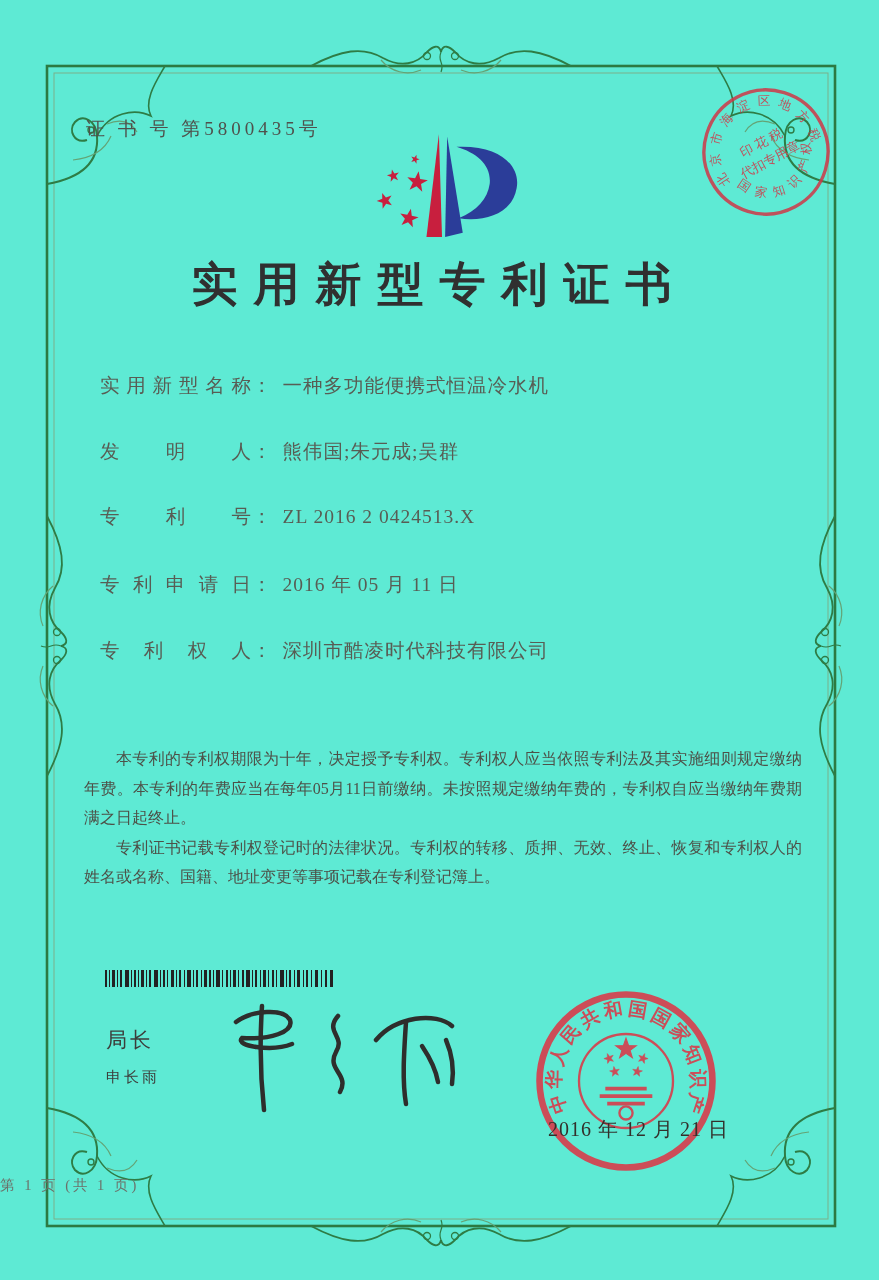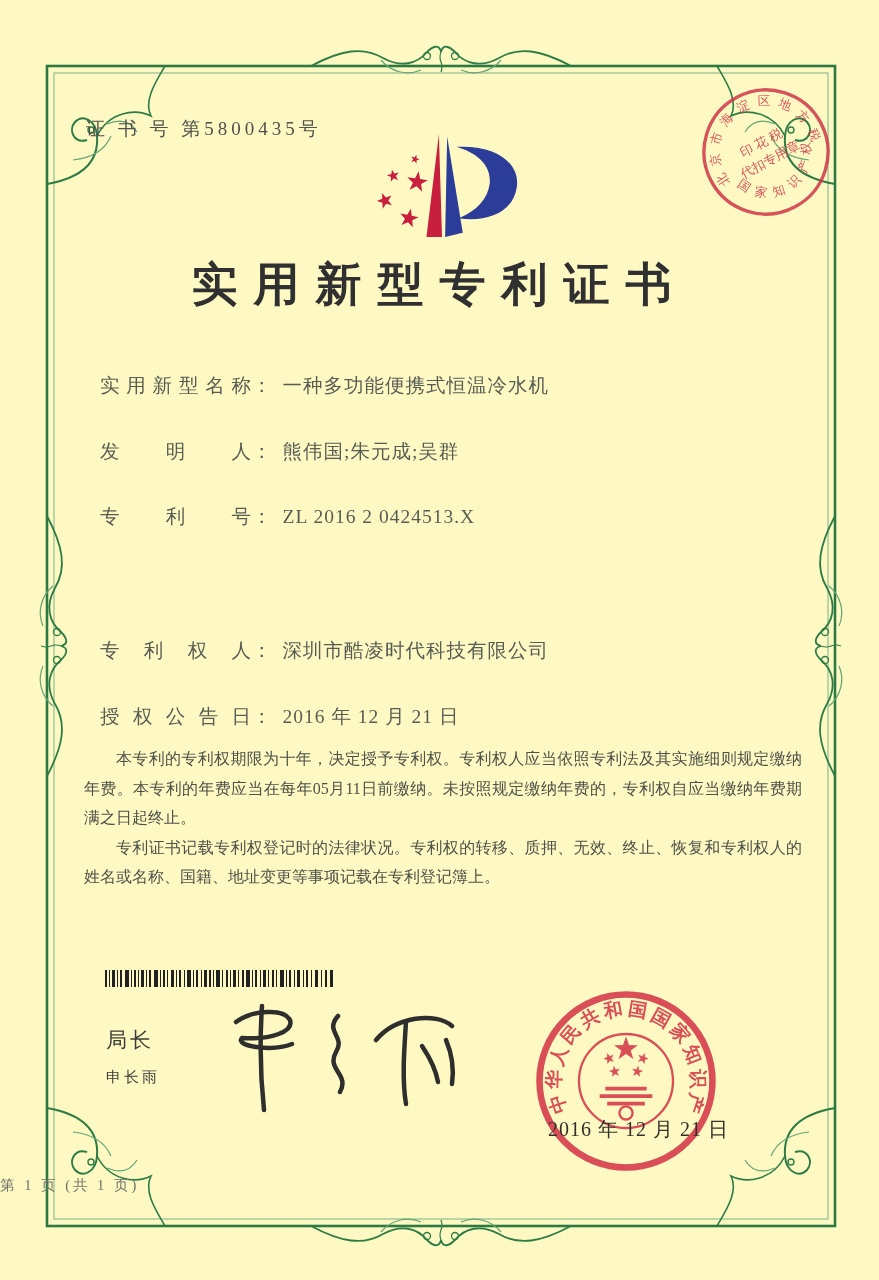--- a/index.html
+++ b/index.html
@@ -1,18 +1,18 @@
 <!DOCTYPE html>
 <html><head>
 <meta charset="utf-8">
 <style>
   html,body{margin:0;padding:0;background:#e8e8e4;}
   .page{
     position:relative;width:879px;height:1280px;margin:0 auto;
-    background:#fef9c3;overflow:hidden;
+    background:#5eead4;overflow:hidden;
     font-family:"Liberation Serif","DejaVu Serif",serif;
   }
   .abs{position:absolute;}
   
   .frame-svg{left:0;top:0;width:879px;height:1280px;pointer-events:none;}
   
   .cert-no{left:86px;top:116px;font-size:19px;letter-spacing:4px;color:#4f514c;}
   
   .title{left:0;top:254px;width:879px;text-align:center;font-size:46px;
          font-weight:600;letter-spacing:16px;color:#303030;}
@@ -99,25 +99,25 @@
 
   <div class="abs frow r0">
     <span class="flabel">实用新型名称</span><span class="fcolon">：</span><span>一种多功能便携式恒温冷水机</span>
   </div>
   <div class="abs frow r1">
     <span class="flabel">发明人</span><span class="fcolon">：</span><span>熊伟国;朱元成;吴群</span>
   </div>
   <div class="abs frow r2">
     <span class="flabel">专利号</span><span class="fcolon">：</span><span>ZL 2016 2 0424513.X</span>
   </div>
+  <div class="abs frow r3">
+    <span class="flabel">专利申请日</span><span class="fcolon">：</span><span>2016 年 05 月 11 日</span>
+  </div>
   <div class="abs frow r4">
     <span class="flabel">专利权人</span><span class="fcolon">：</span><span>深圳市酷凌时代科技有限公司</span>
-  </div>
-  <div class="abs frow r5">
-    <span class="flabel">授权公告日</span><span class="fcolon">：</span><span>2016 年 12 月 21 日</span>
   </div>
 
   <div class="abs body-text">
     <p>本专利的专利权期限为十年，决定授予专利权。专利权人应当依照专利法及其实施细则规定缴纳年费。本专利的年费应当在每年05月11日前缴纳。未按照规定缴纳年费的，专利权自应当缴纳年费期满之日起终止。</p>
     <p>专利证书记载专利权登记时的法律状况。专利权的转移、质押、无效、终止、恢复和专利权人的姓名或名称、国籍、地址变更等事项记载在专利登记簿上。</p>
   </div>
 
   <svg class="abs barcode" viewBox="0 0 228 17" preserveAspectRatio="none" xmlns="http://www.w3.org/2000/svg">
     <g fill="#222">
       <rect x="0" width="2" height="17"></rect>

